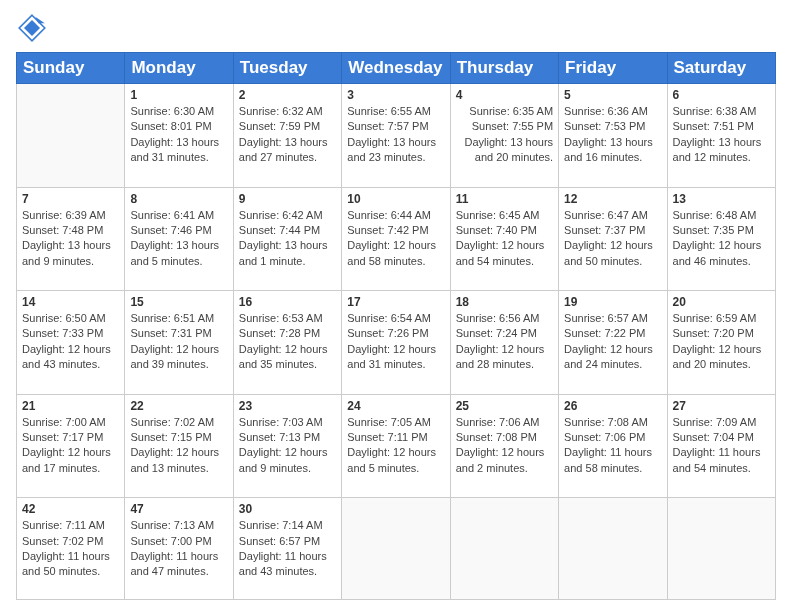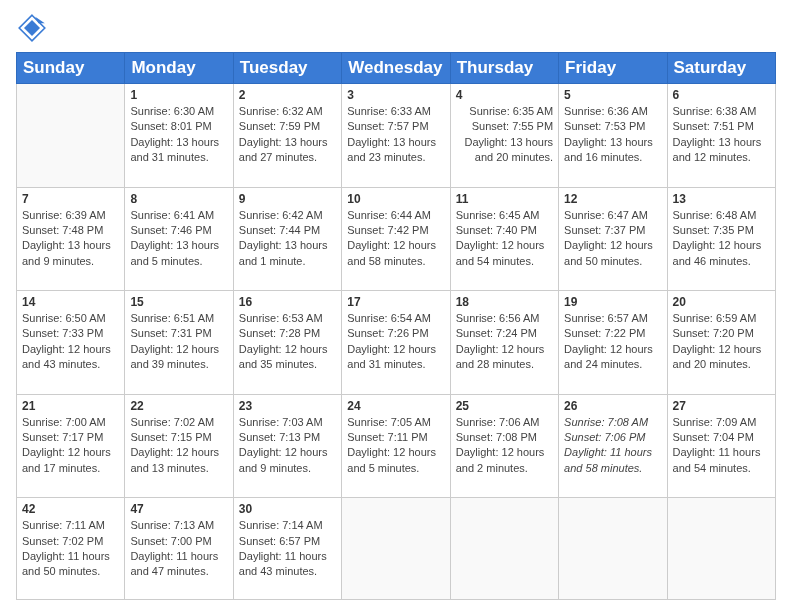--- a/index.html
+++ b/index.html
@@ -147,21 +147,21 @@
           </td>
           <td>
             <div class="day-number">2</div>
             <div class="day-info" style="white-space: pre-line;">Sunrise: 6:32 AM
 Sunset: 7:59 PM
 Daylight: 13 hours
 and 27 minutes.</div>
           </td>
           <td>
             <div class="day-number">3</div>
-            <div class="day-info" style="white-space: pre-line;">Sunrise: 6:33 AM
+            <div class="day-info" style="white-space: pre-line;">Sunrise: 6:55 AM
 Sunset: 7:57 PM
 Daylight: 13 hours
 and 23 minutes.</div>
           </td>
           <td>
             <div class="day-number">4</div>
             <div class="day-info" style="white-space: pre-line; text-align: right;">Sunrise: 6:35 AM
 Sunset: 7:55 PM
 Daylight: 13 hours
 and 20 minutes.</div>
@@ -314,21 +314,21 @@
           </td>
           <td>
             <div class="day-number">25</div>
             <div class="day-info" style="white-space: pre-line;">Sunrise: 7:06 AM
 Sunset: 7:08 PM
 Daylight: 12 hours
 and 2 minutes.</div>
           </td>
           <td>
             <div class="day-number">26</div>
-            <div class="day-info" style="white-space: pre-line; font-style: italic;">Sunrise: 7:08 AM
+            <div class="day-info" style="white-space: pre-line;">Sunrise: 7:08 AM
 Sunset: 7:06 PM
 Daylight: 11 hours
 and 58 minutes.</div>
           </td>
           <td>
             <div class="day-number">27</div>
             <div class="day-info" style="white-space: pre-line;">Sunrise: 7:09 AM
 Sunset: 7:04 PM
 Daylight: 11 hours
 and 54 minutes.</div>

